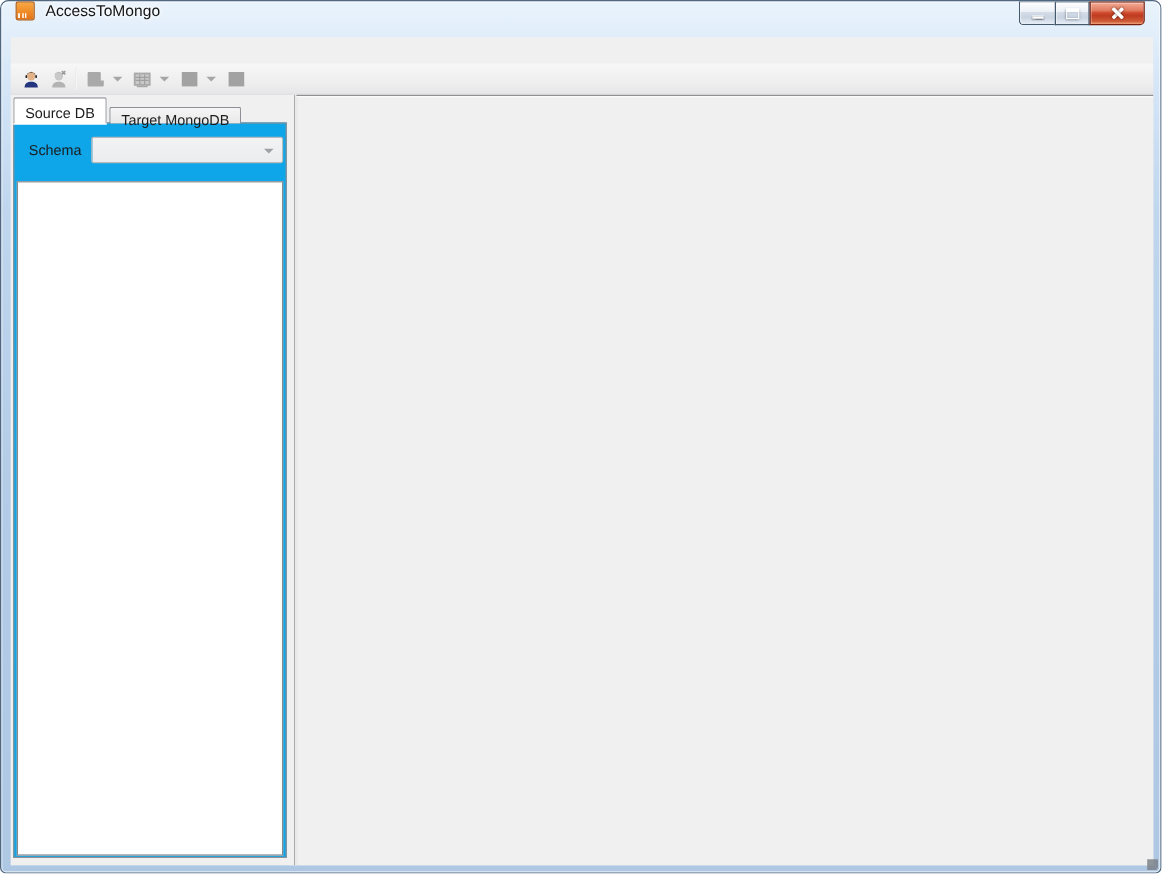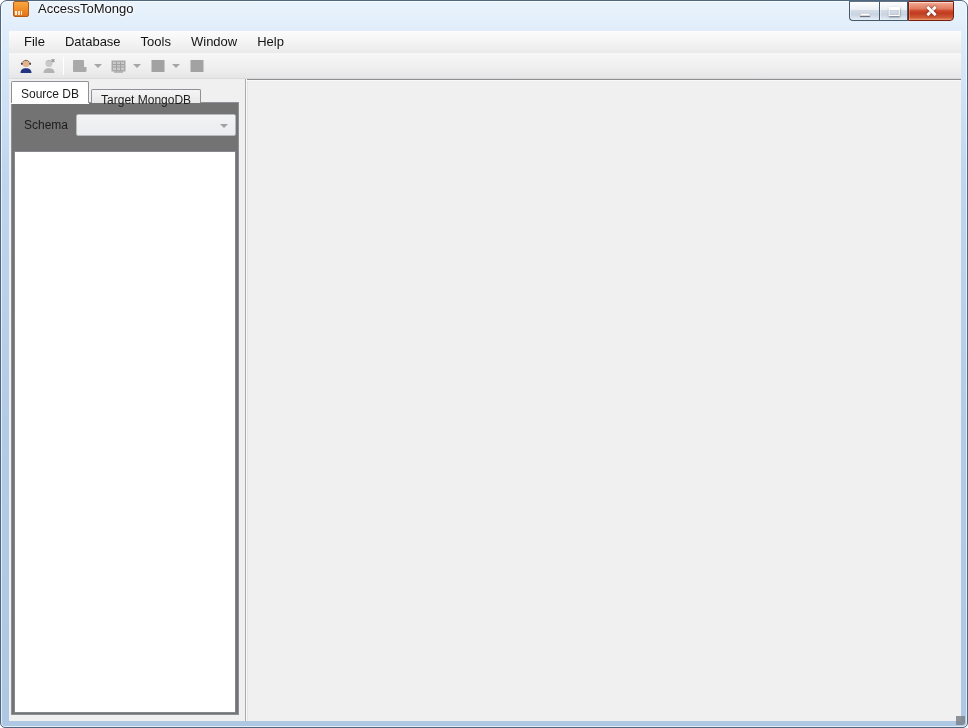--- a/index.html
+++ b/index.html
@@ -118,21 +118,21 @@
     border-radius: 2px 2px 0 0;
     background: linear-gradient(180deg, #f5f5f5 0%, #e8e8e8 100%);
     height: 14px; padding: 3px 9px 0; margin-left: 2px;
   }
   .tab.active {
     background: #ffffff; height: 22px; padding-top: 5px; margin-left: 0;
     box-shadow: 0 1px 0 #ffffff;
   }
   .tab-page {
     position: absolute; left: 0; top: 21px; right: 0; bottom: 0;
-    background: #737373; border: 1px solid #8d9095;
+    background: #0ea5e9; border: 1px solid #8d9095;
   }
 
   .schema-label { position: absolute; left: 12px; top: 15px; font-size: 12px; color: #1c1c1c; }
   .schema-combo {
     position: absolute; left: 64px; right: 2px; top: 11px; height: 22px;
     border: 1px solid #b8bbbe; border-radius: 2px;
     background: linear-gradient(180deg, #f3f3f4 0%, #ebecee 100%);
   }
   .schema-combo .combo-value { position: absolute; left: 6px; top: 4px; font-size: 12px; color: #8a8a8a; }
   .combo-arrow {
@@ -182,27 +182,20 @@
     <div class="cap-btn max">
       <div class="glyph-max"></div>
     </div>
     <div class="cap-btn close">
       <div class="glyph-close"></div>
     </div>
   </div>
 
   <div class="client">
 
-    <div class="menubar">
-      <div class="menu-item">File</div>
-      <div class="menu-item">Database</div>
-      <div class="menu-item">Tools</div>
-      <div class="menu-item">Window</div>
-      <div class="menu-item">Help</div>
-    </div>
 
     <div class="toolbar">
 
       <div class="tool-btn">
         <svg width="16" height="16" viewBox="0 0 16 16">
           <path d="M2.5 15 C2.5 11.4 5 10.2 8 10.2 C11 10.2 13.5 11.4 13.5 15 Z" fill="#24357f"></path>
           <circle cx="8" cy="5.6" r="3.5" fill="#e3b288"></circle>
           <path d="M4.5 5.2 A3.6 3.6 0 0 1 11.5 5.2 L11.1 3.2 L8 1.7 L4.9 3.2 Z" fill="#262626"></path>
           <rect x="3.2" y="4.6" width="1.4" height="2.4" rx="0.7" fill="#262626"></rect>
           <rect x="11.4" y="4.6" width="1.4" height="2.4" rx="0.7" fill="#262626"></rect>

